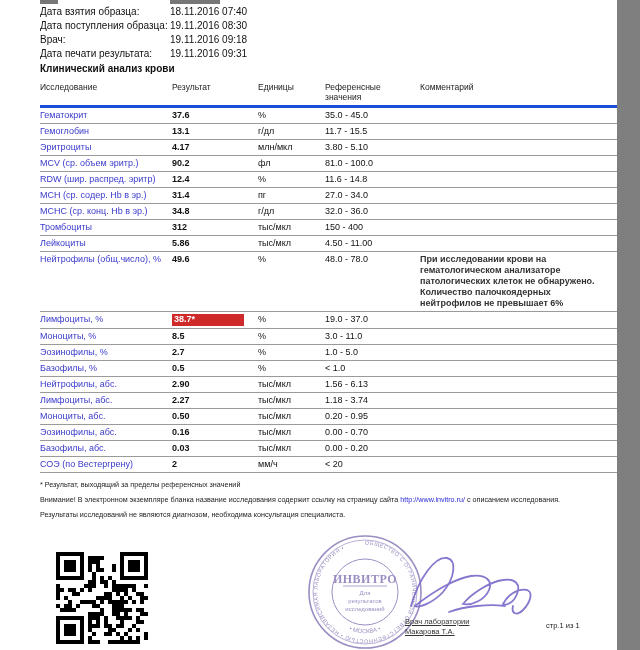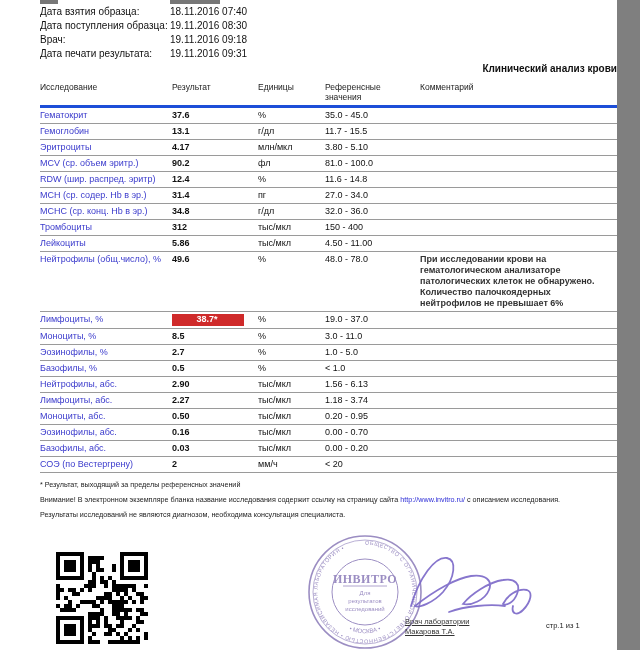--- a/index.html
+++ b/index.html
@@ -12,37 +12,37 @@
   
   .clip-frag { position:absolute; top:0; height:4px; background:#4a4a4a; opacity:.75; }
   .clip-frag.f1 { left:40px; width:18px; }
   .clip-frag.f2 { left:170px; width:50px; }
 
   
   .meta { padding-top:5px; }
   .meta-row { position:relative; height:14px; font-size:10px; color:#111; line-height:14px; }
   .meta-row .val { position:absolute; left:130px; top:0; }
 
-  .section-title { font-size:10px; font-weight:bold; color:#111; margin-top:2px; height:14px;text-align:right; }
+  .section-title { font-size:10px; font-weight:bold; color:#111; margin-top:2px; height:14px; }
 
   
   table.results { border-collapse:collapse; width:577px; margin-top:3px; table-layout:fixed; }
   table.results th { text-align:left; font-weight:normal; font-size:8.5px; color:#222; vertical-align:top; padding:2px 2px 3px 0; }
   table.results td { font-size:9px; vertical-align:top; padding:2px 3px 2px 0; border-bottom:1px solid #9a9a9a; line-height:11px; }
   th.col-name, td.c-name { width:132px; }
   th.col-result, td.c-result { width:86px; }
   th.col-units, td.c-units { width:67px;margin-left:33px; }
   th.col-ref, td.c-ref { width:95px; }
   th.col-comment, td.c-comment { width:197px; }
   td.c-name { color:#3a3acc; }
   td.c-result { font-weight:bold; color:#111; }
   td.c-units, td.c-ref { color:#111; }
   td.c-comment { font-size:6.8px; line-height:8.3px; color:#333; padding-top:3px;font-weight:bold; }
   thead th { border-bottom:3px solid #1d4ed8; }
-  .hl { display:inline-block; background:#cf2a2a; color:#fff; font-weight:bold; padding:0 4px 1px 2px; min-width:72px;text-align:center; }
+  .hl { display:inline-block; background:#cf2a2a; color:#fff; font-weight:bold; padding:0 4px 1px 2px; min-width:72px; }
 
   
   .footnotes { margin-top:7px; width:560px; }
   .fn { font-size:7.2px; color:#222; line-height:9px; margin-bottom:6px; }
   .fn a { color:#2b2bd6; text-decoration:none; }
 
   
   .qr { position:absolute; left:55px; top:552px; }
   .stamp { position:absolute; left:295px; top:531px; opacity:.85; }
   .signature { position:absolute; left:405px; top:548px; }

